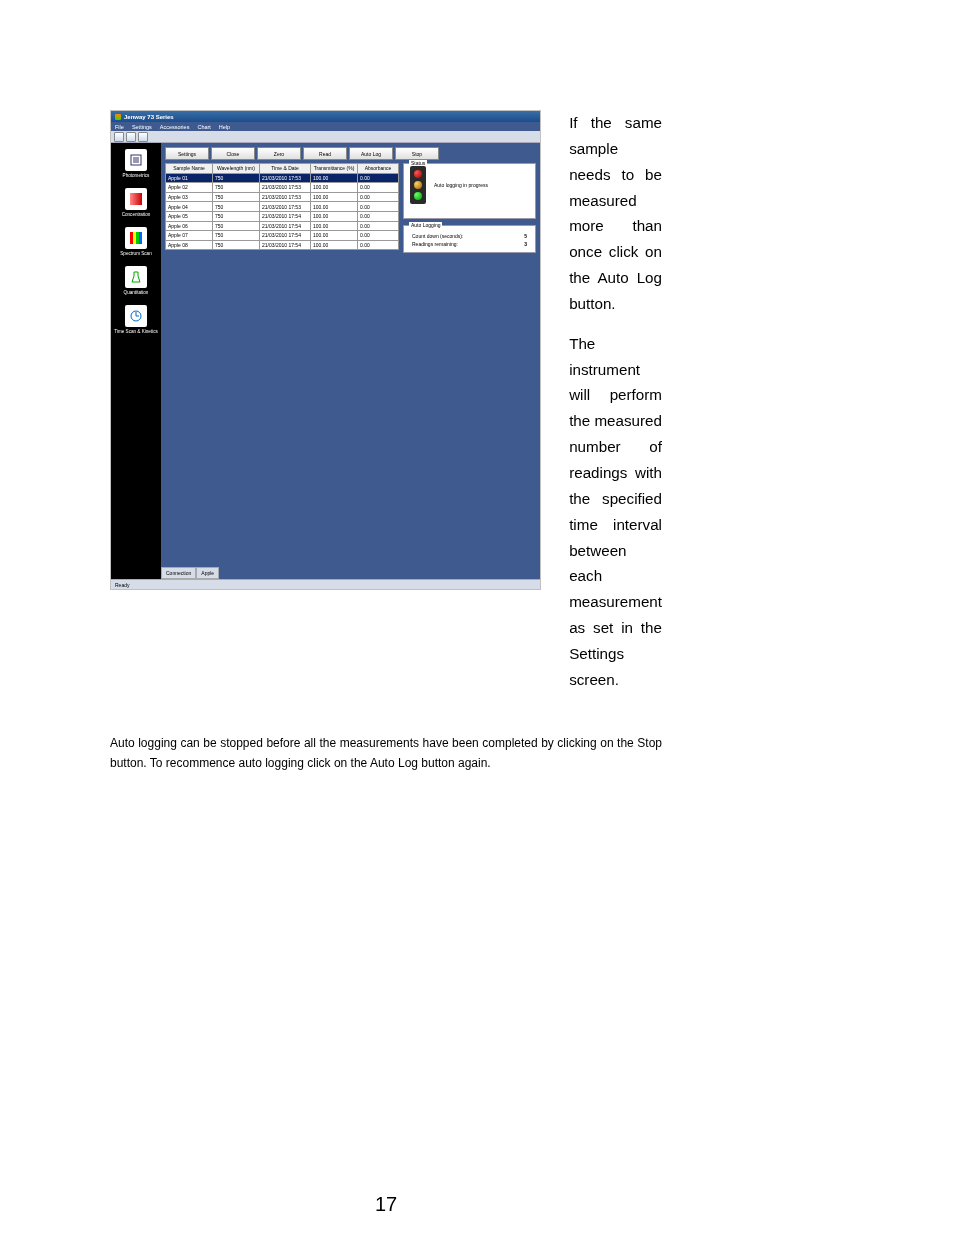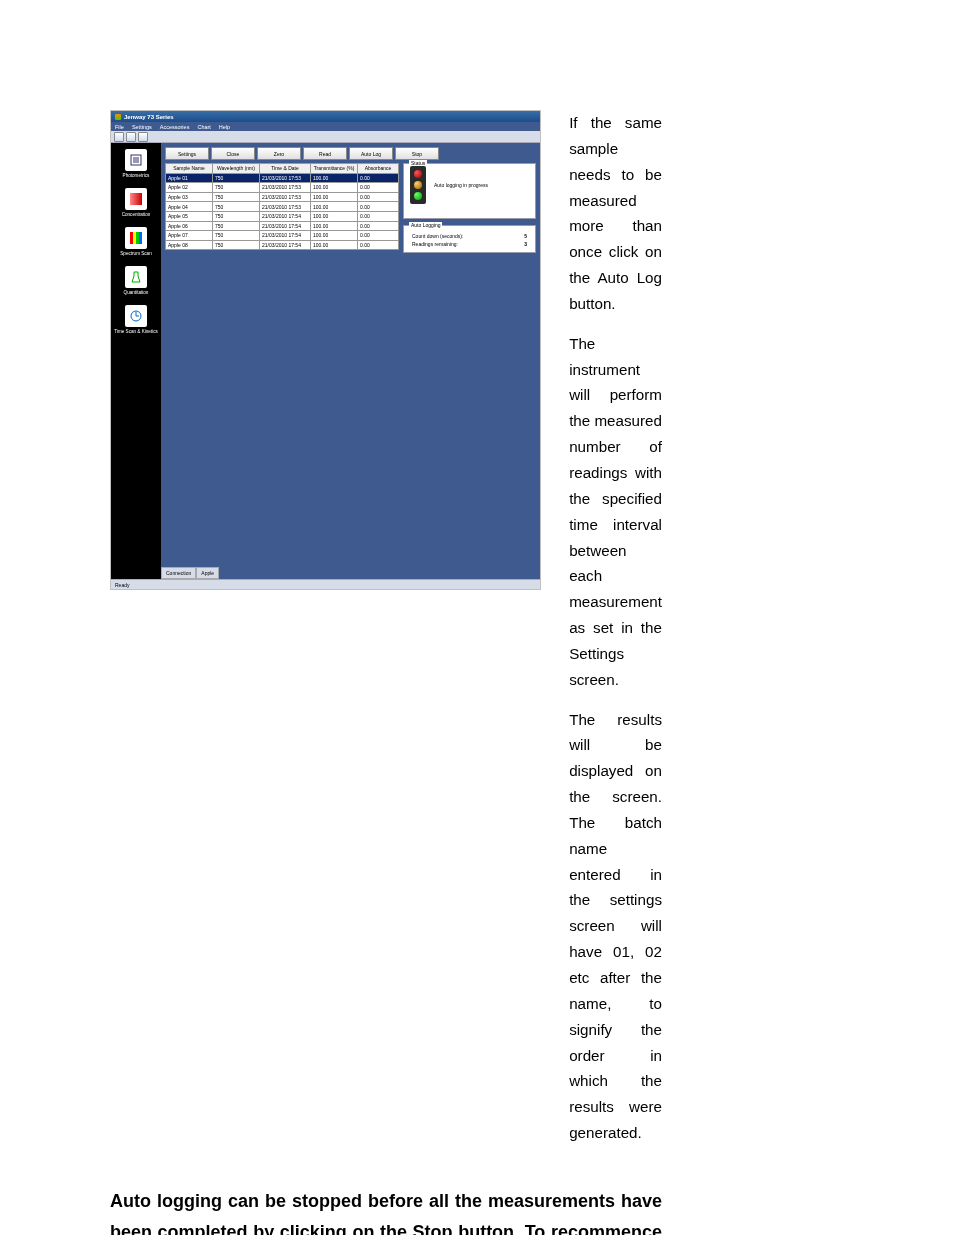--- a/index.html
+++ b/index.html
@@ -228,29 +228,28 @@
   }
   .side-text {
     flex: 1;
     font-size: 15.2px;
     line-height: 1.7;
     text-align: justify;
   }
   .side-text p { margin: 0 0 14px 0; }
   .bottom-text {
     margin-top: 26px;
-    font-size: 18px;
+    font-size: 12px;
     line-height: 1.7;
     text-align: justify;
-    font-weight: bold;
   }
   .bottom-text p { margin: 0 0 14px 0; }
   .pagenum {
-    text-align: right;
-    font-size: 14px;
+    text-align: center;
+    font-size: 20px;
     margin-top: 420px;
   }
 </style>
 </head>
 <body>
 
 <div class="page">
 
   <div class="top-row">
 
@@ -452,21 +451,20 @@
       </div>
 
       <div class="statusbar">
         <span>Ready</span>
       </div>
     </div>
 
     <div class="side-text">
       <p>If the same sample needs to be measured more than once click on the Auto Log button.</p>
       <p>The instrument will perform the measured number of readings with the specified time interval between each measurement as set in the Settings screen.</p>
-      <p>The results will be displayed on the screen. The batch name entered in the settings screen will have 01, 02 etc after the name, to signify the order in which the results were generated.</p>
     </div>
   </div>
 
   <div class="bottom-text">
     <p>Auto logging can be stopped before all the measurements have been completed by clicking on the Stop button. To recommence auto logging click on the Auto Log button again.</p>
   </div>
 
   <div class="pagenum">17</div>
 </div>
 

